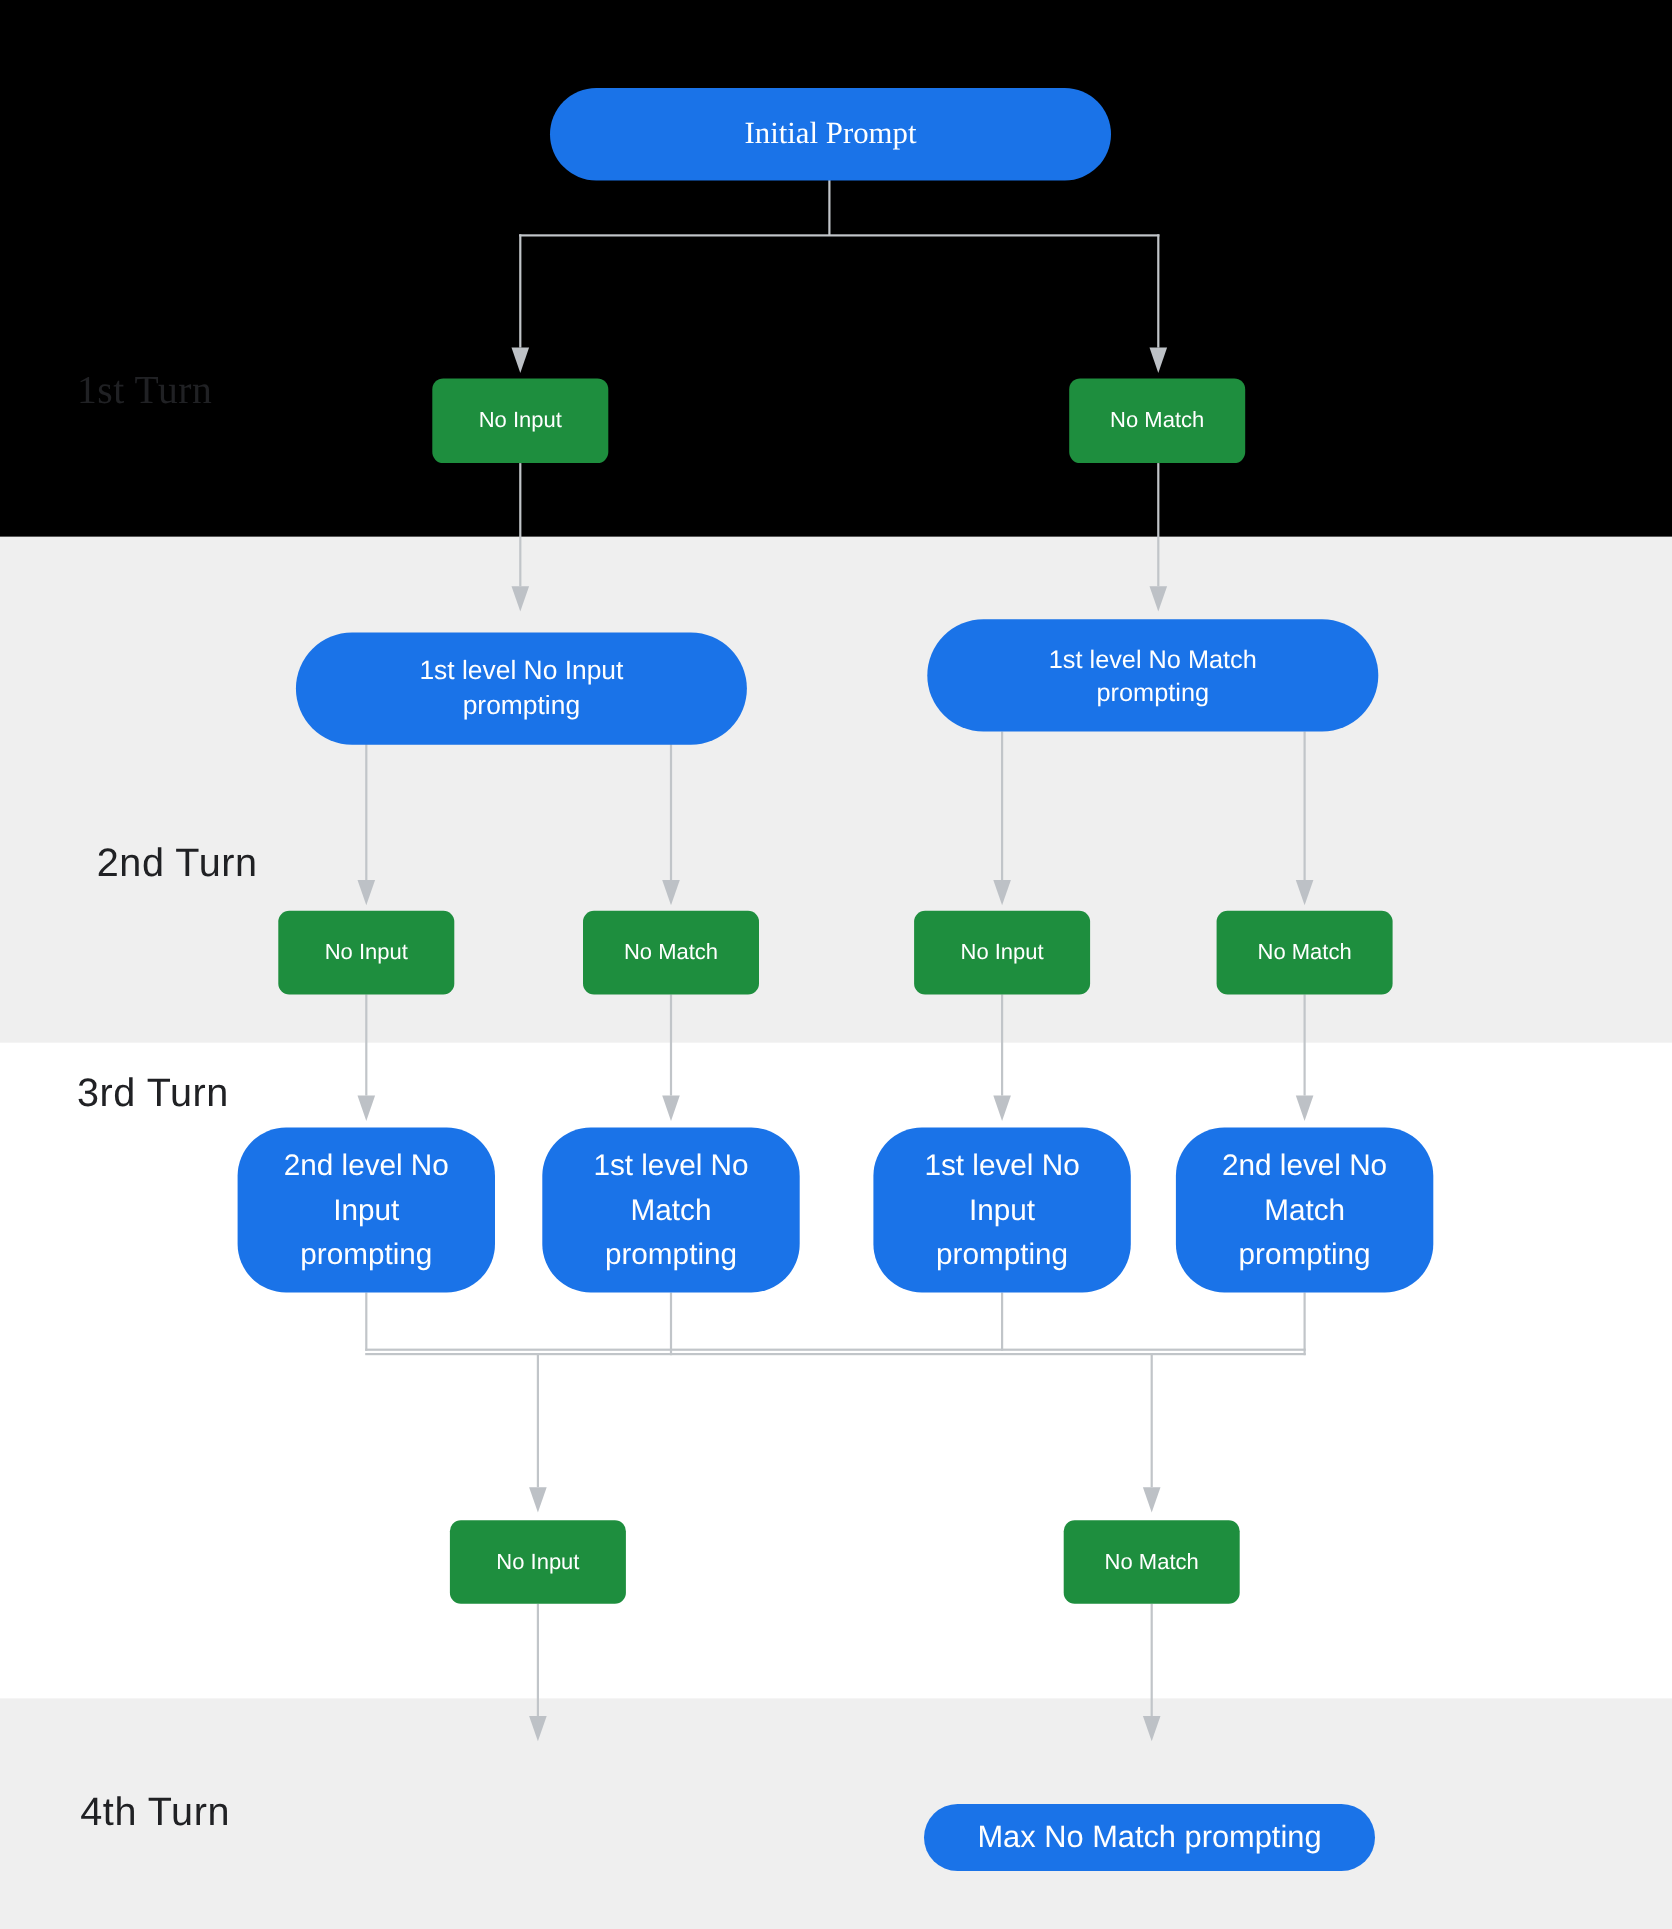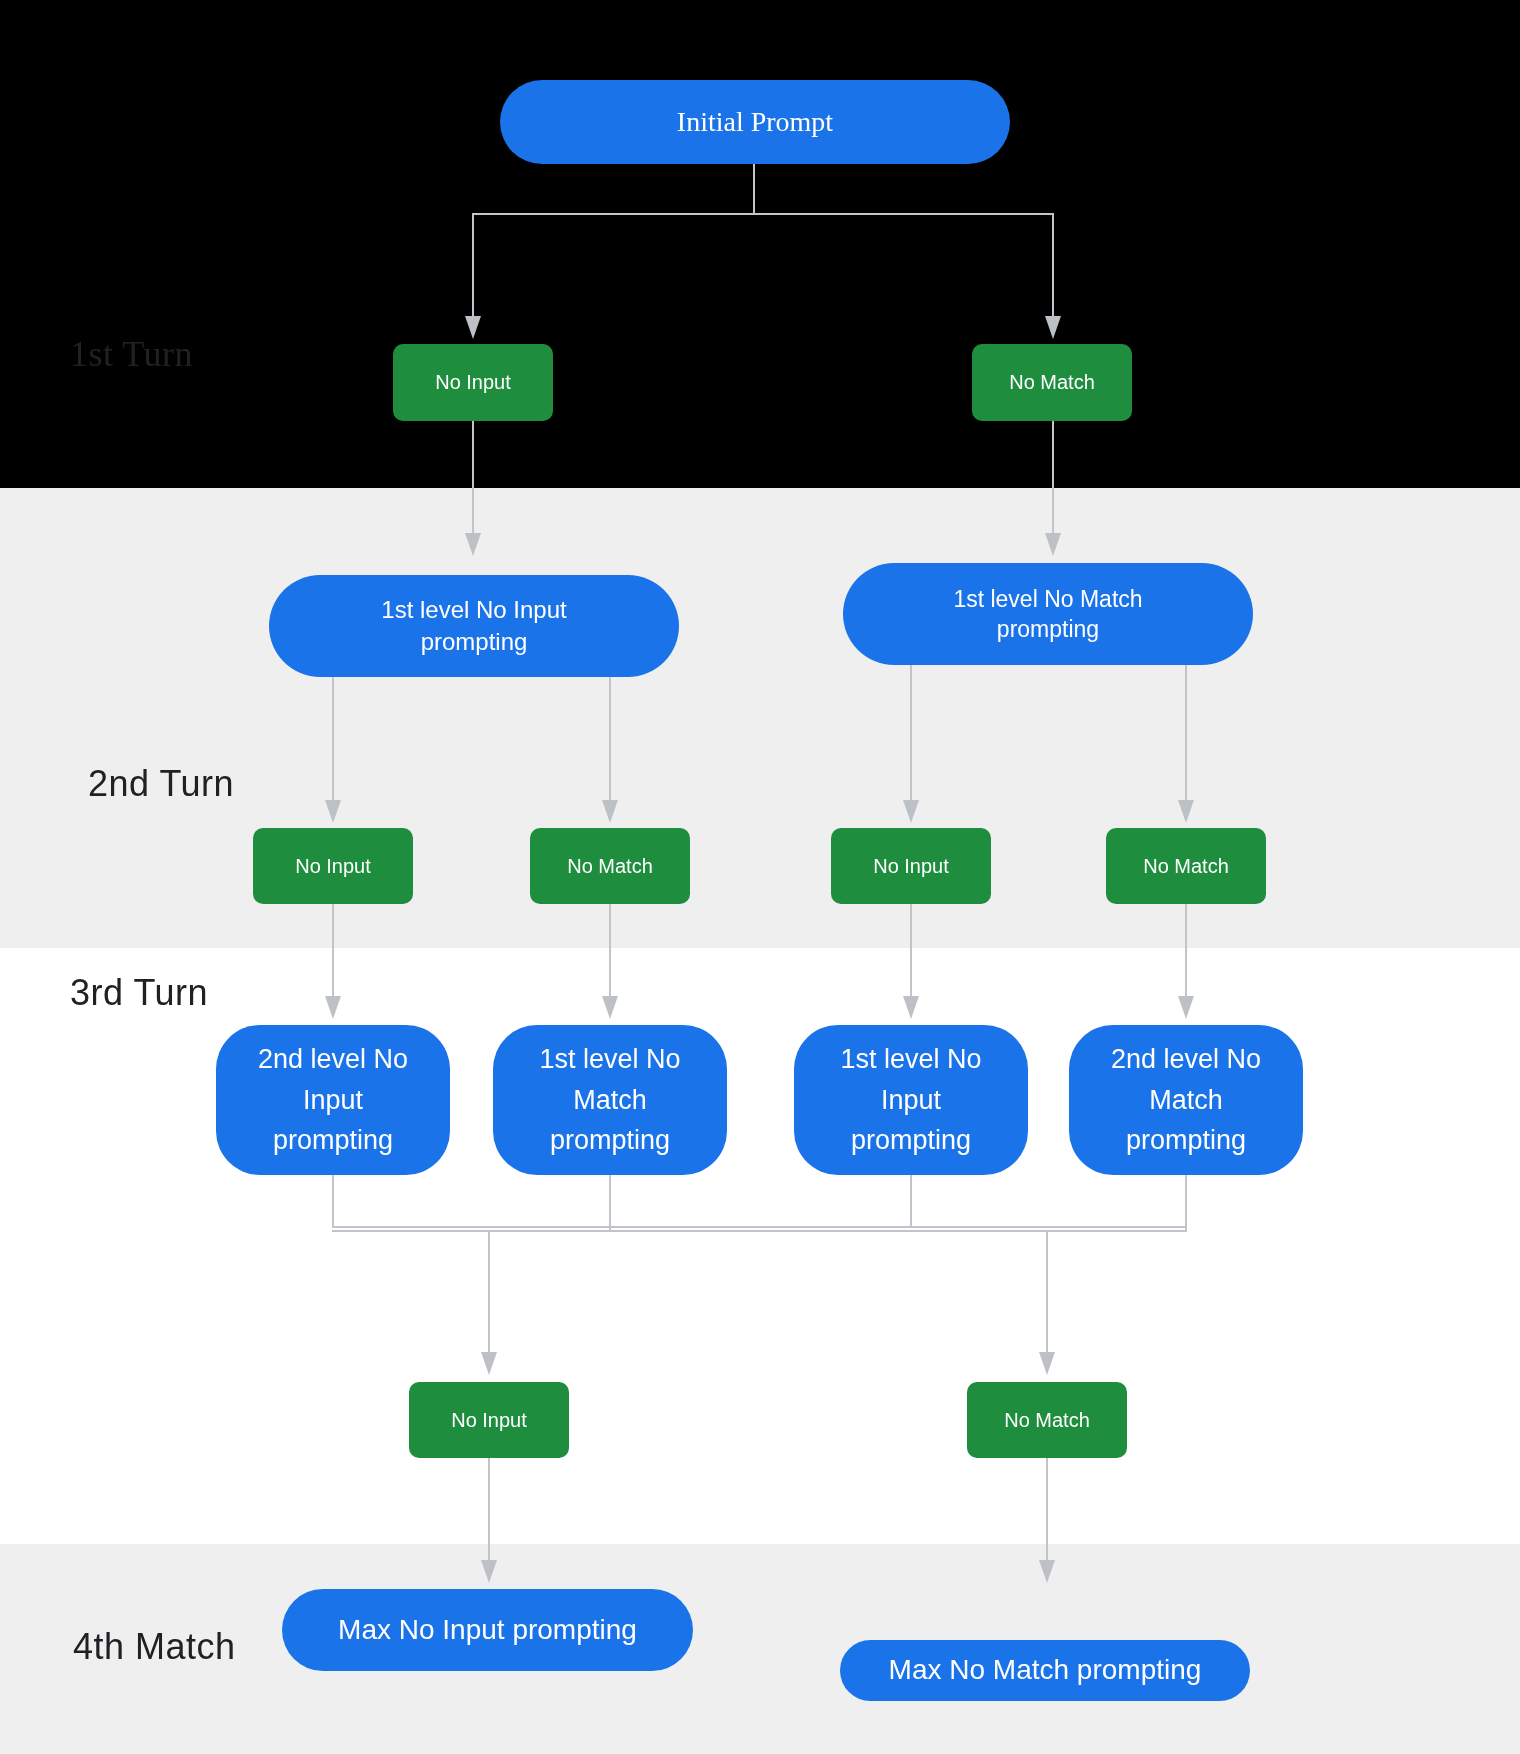--- a/index.html
+++ b/index.html
@@ -40,21 +40,21 @@
 <div class="canvas">
 
   <div class="band band-black"></div>
   <div class="band band-gray1"></div>
   <div class="band band-white"></div>
   <div class="band band-gray2"></div>
 
   <div class="turn-label" style="left:70px;top:333px;font-family:Liberation Serif, serif;">1st Turn</div>
   <div class="turn-label" style="left:88px;top:763px;">2nd Turn</div>
   <div class="turn-label" style="left:70px;top:972px;">3rd Turn</div>
-  <div class="turn-label" style="left:73px;top:1626px;">4th Match</div>
+  <div class="turn-label" style="left:73px;top:1626px;">4th Turn</div>
 
   <div class="vline" style="left:753px;top:163px;height:51px;"></div>
   <div class="hline" style="left:472px;top:213px;width:582px;"></div>
   <div class="vline" style="left:472px;top:213px;height:103px;"></div>
   <div class="ahead" style="left:465px;top:316px;"></div>
   <div class="vline" style="left:1052px;top:213px;height:103px;"></div>
   <div class="ahead" style="left:1045px;top:316px;"></div>
 
   <div class="vline" style="left:472px;top:421px;height:112px;"></div>
   <div class="ahead" style="left:465px;top:533px;"></div>
@@ -119,16 +119,15 @@
   <div class="node bluebox" style="left:794px;top:1025px;width:234px;height:150px;">1st level No
 Input
 prompting</div>
   <div class="node bluebox" style="left:1069px;top:1025px;width:234px;height:150px;">2nd level No
 Match
 prompting</div>
 
   <div class="node greenbox" style="left:409px;top:1382px;width:160px;height:76px;">No Input</div>
   <div class="node greenbox" style="left:967px;top:1382px;width:160px;height:76px;">No Match</div>
 
-  <div class="node pill" style="left:282px;top:1589px;width:411px;height:82px;">Max No Input prompting</div>
   <div class="node pill" style="left:840px;top:1640px;width:410px;height:61px;">Max No Match prompting</div>
 
 </div>
 
 </body></html>

